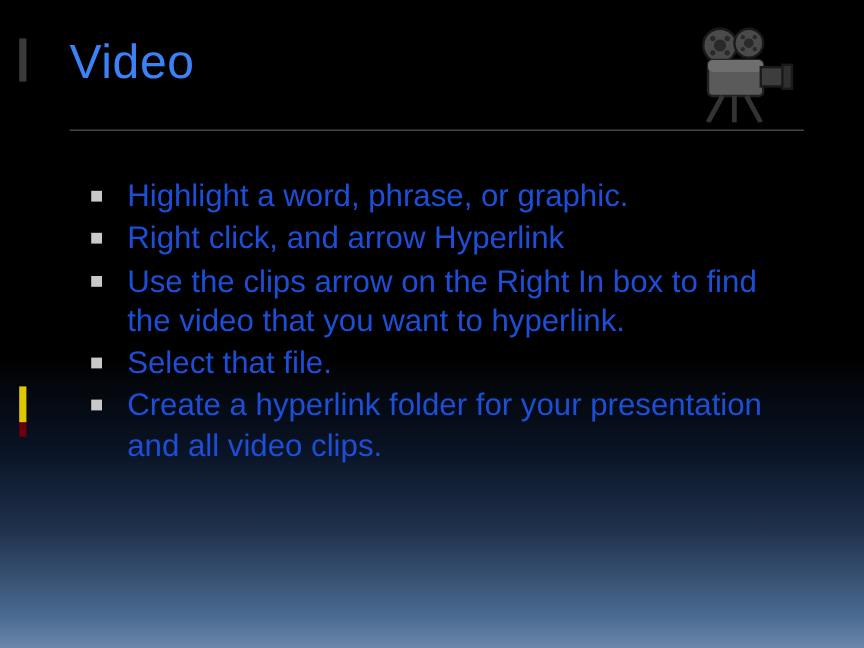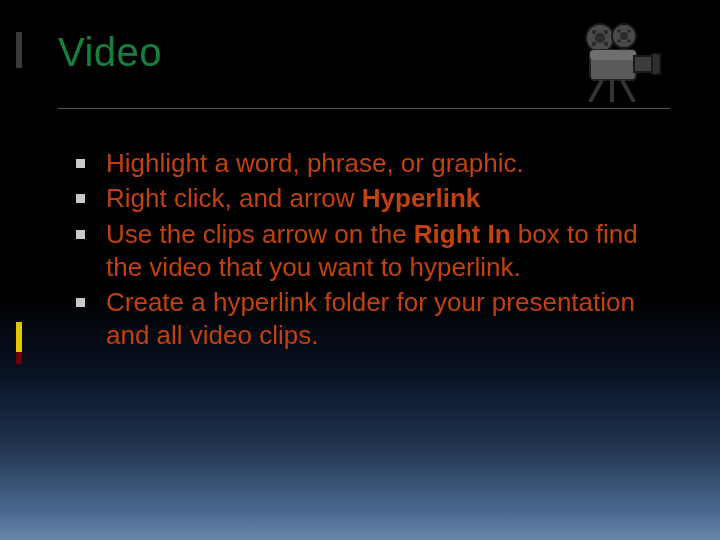--- a/index.html
+++ b/index.html
@@ -28,21 +28,21 @@
   .bar.b2 { top: 322px; height: 30px; background: #e0c800; }
   .bar.b3 { top: 352px; height: 12px; background: #6e000c; }
   .header {
     display: flex;
     align-items: flex-start;
     justify-content: space-between;
   }
   .title {
     font-size: 40px;
     font-weight: 400;
-    color: #15803d;
+    color: #3b82f6;
     letter-spacing: 0.5px;
     padding-top: 4px;
   }
   .title-underline {
     border-bottom: 1px solid #555555;
     margin-top: 6px;
     width: 612px;
   }
   .camera {
     width: 90px;
@@ -53,36 +53,36 @@
   }
   .content {
     margin-top: 38px;
     padding-left: 12px;
   }
   ul.bullets {
     list-style: none;
   }
   ul.bullets li {
     position: relative;
-    color: #c2410c;
+    color: #1d4ed8;
     font-size: 26px;
     line-height: 1.28;
     padding-left: 36px;
     margin-bottom: 2px;
   }
   ul.bullets li::before {
     content: "";
     position: absolute;
     left: 6px;
     top: 12px;
     width: 9px;
     height: 9px;
     background: #c9c9c9;
   }
-  .b { font-weight: 700; }
+  .b { font-weight: 400; }
 </style>
 </head>
 <body>
 
 <div class="slide">
 
   <div class="accent-bars">
     <div class="bar b1"></div>
     <div class="bar b2"></div>
     <div class="bar b3"></div>
@@ -120,17 +120,18 @@
       </svg>
     </div>
   </div>
   <div class="title-underline"></div>
 
   <div class="content">
     <ul class="bullets" id="bullet-list">
         <li><span>Highlight a word, phrase, or graphic.</span></li>
         <li><span>Right click, and arrow </span><span class="b">Hyperlink</span></li>
         <li><span>Use the clips arrow on the </span><span class="b">Right In</span><span> box to find the video that you want to hyperlink.</span></li>
+        <li><span>Select that file.</span></li>
         <li><span>Create a hyperlink folder for your presentation and all video clips.</span></li>
       </ul>
   </div>
 
 </div>
 
 </body></html>

